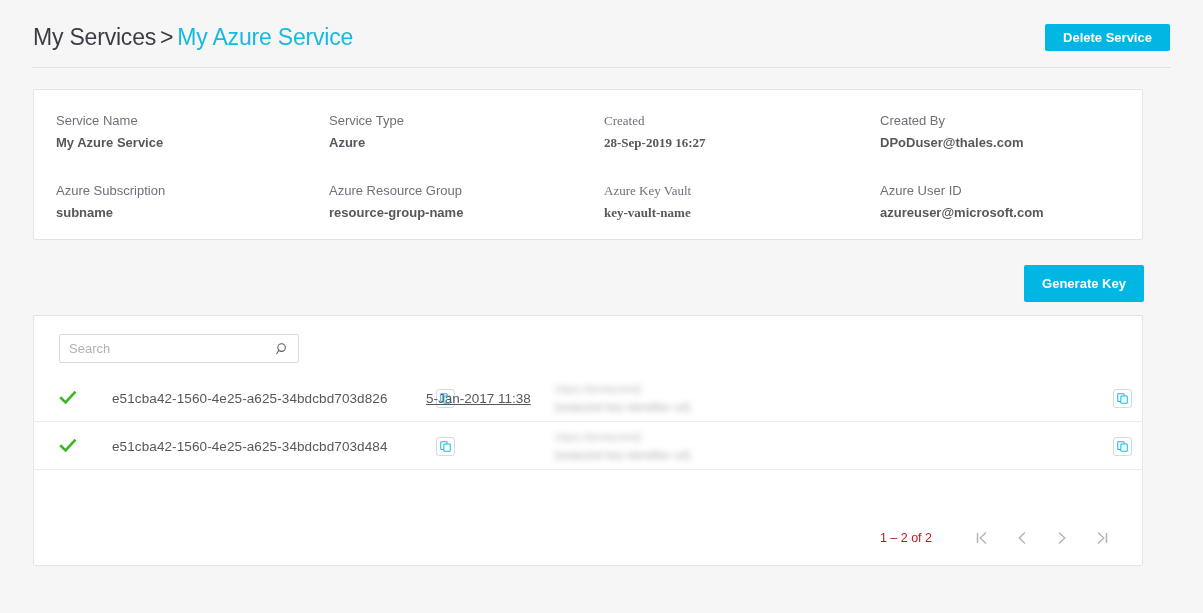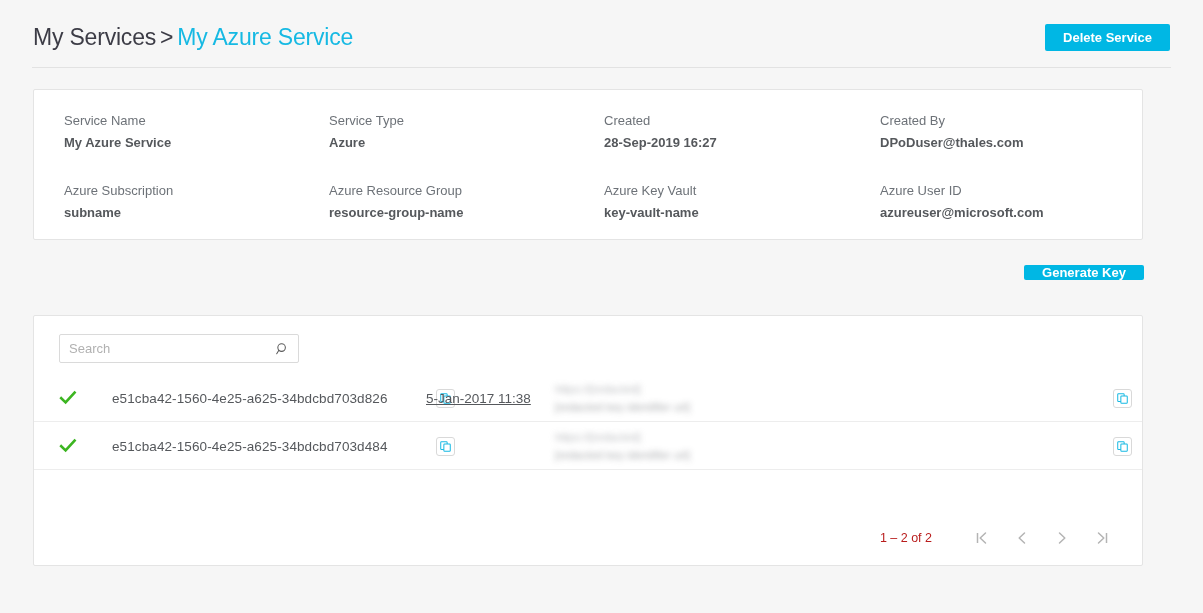--- a/index.html
+++ b/index.html
@@ -49,36 +49,36 @@
   }
   .info-card {
     left: 33px; top: 89px; width: 1110px; height: 151px;
   }
   .info-grid {
     position: absolute; left: 0; top: 0; width: 100%; height: 100%;
     padding: 22px 0 0 22px;
   }
   .info-row { position: relative; height: 52px; }
   .info-cell { position: absolute; top: 0; }
-  .info-c0 { left: 0px; margin-left: 8px; }
+  .info-c0 { left: 0px; }
   .info-c1 { left: 273px; }
-  .info-c2 { left: 548px; }
+  .info-c2 { left: 548px; font-family: Liberation Serif, serif; }
   .info-c3 { left: 824px; }
   .info-label {
     font-size: 13px; color: #6d7278; line-height: 17px; white-space: nowrap;
   }
   .info-value {
     font-size: 13px; color: #55585c; font-weight: bold;
     line-height: 18px; margin-top: 5px; white-space: nowrap;
   }
 
   
   .btn-generate {
     position: absolute; right: 59px; top: 265px;
-    width: 120px; height: 15px;
+    width: 120px; height: 37px;
   }
 
   
   .table-card {
     left: 33px; top: 315px; width: 1110px; height: 251px;
   }
 
   .search-wrap {
     position: absolute; left: 25px; top: 18px;
     width: 240px; height: 29px;

